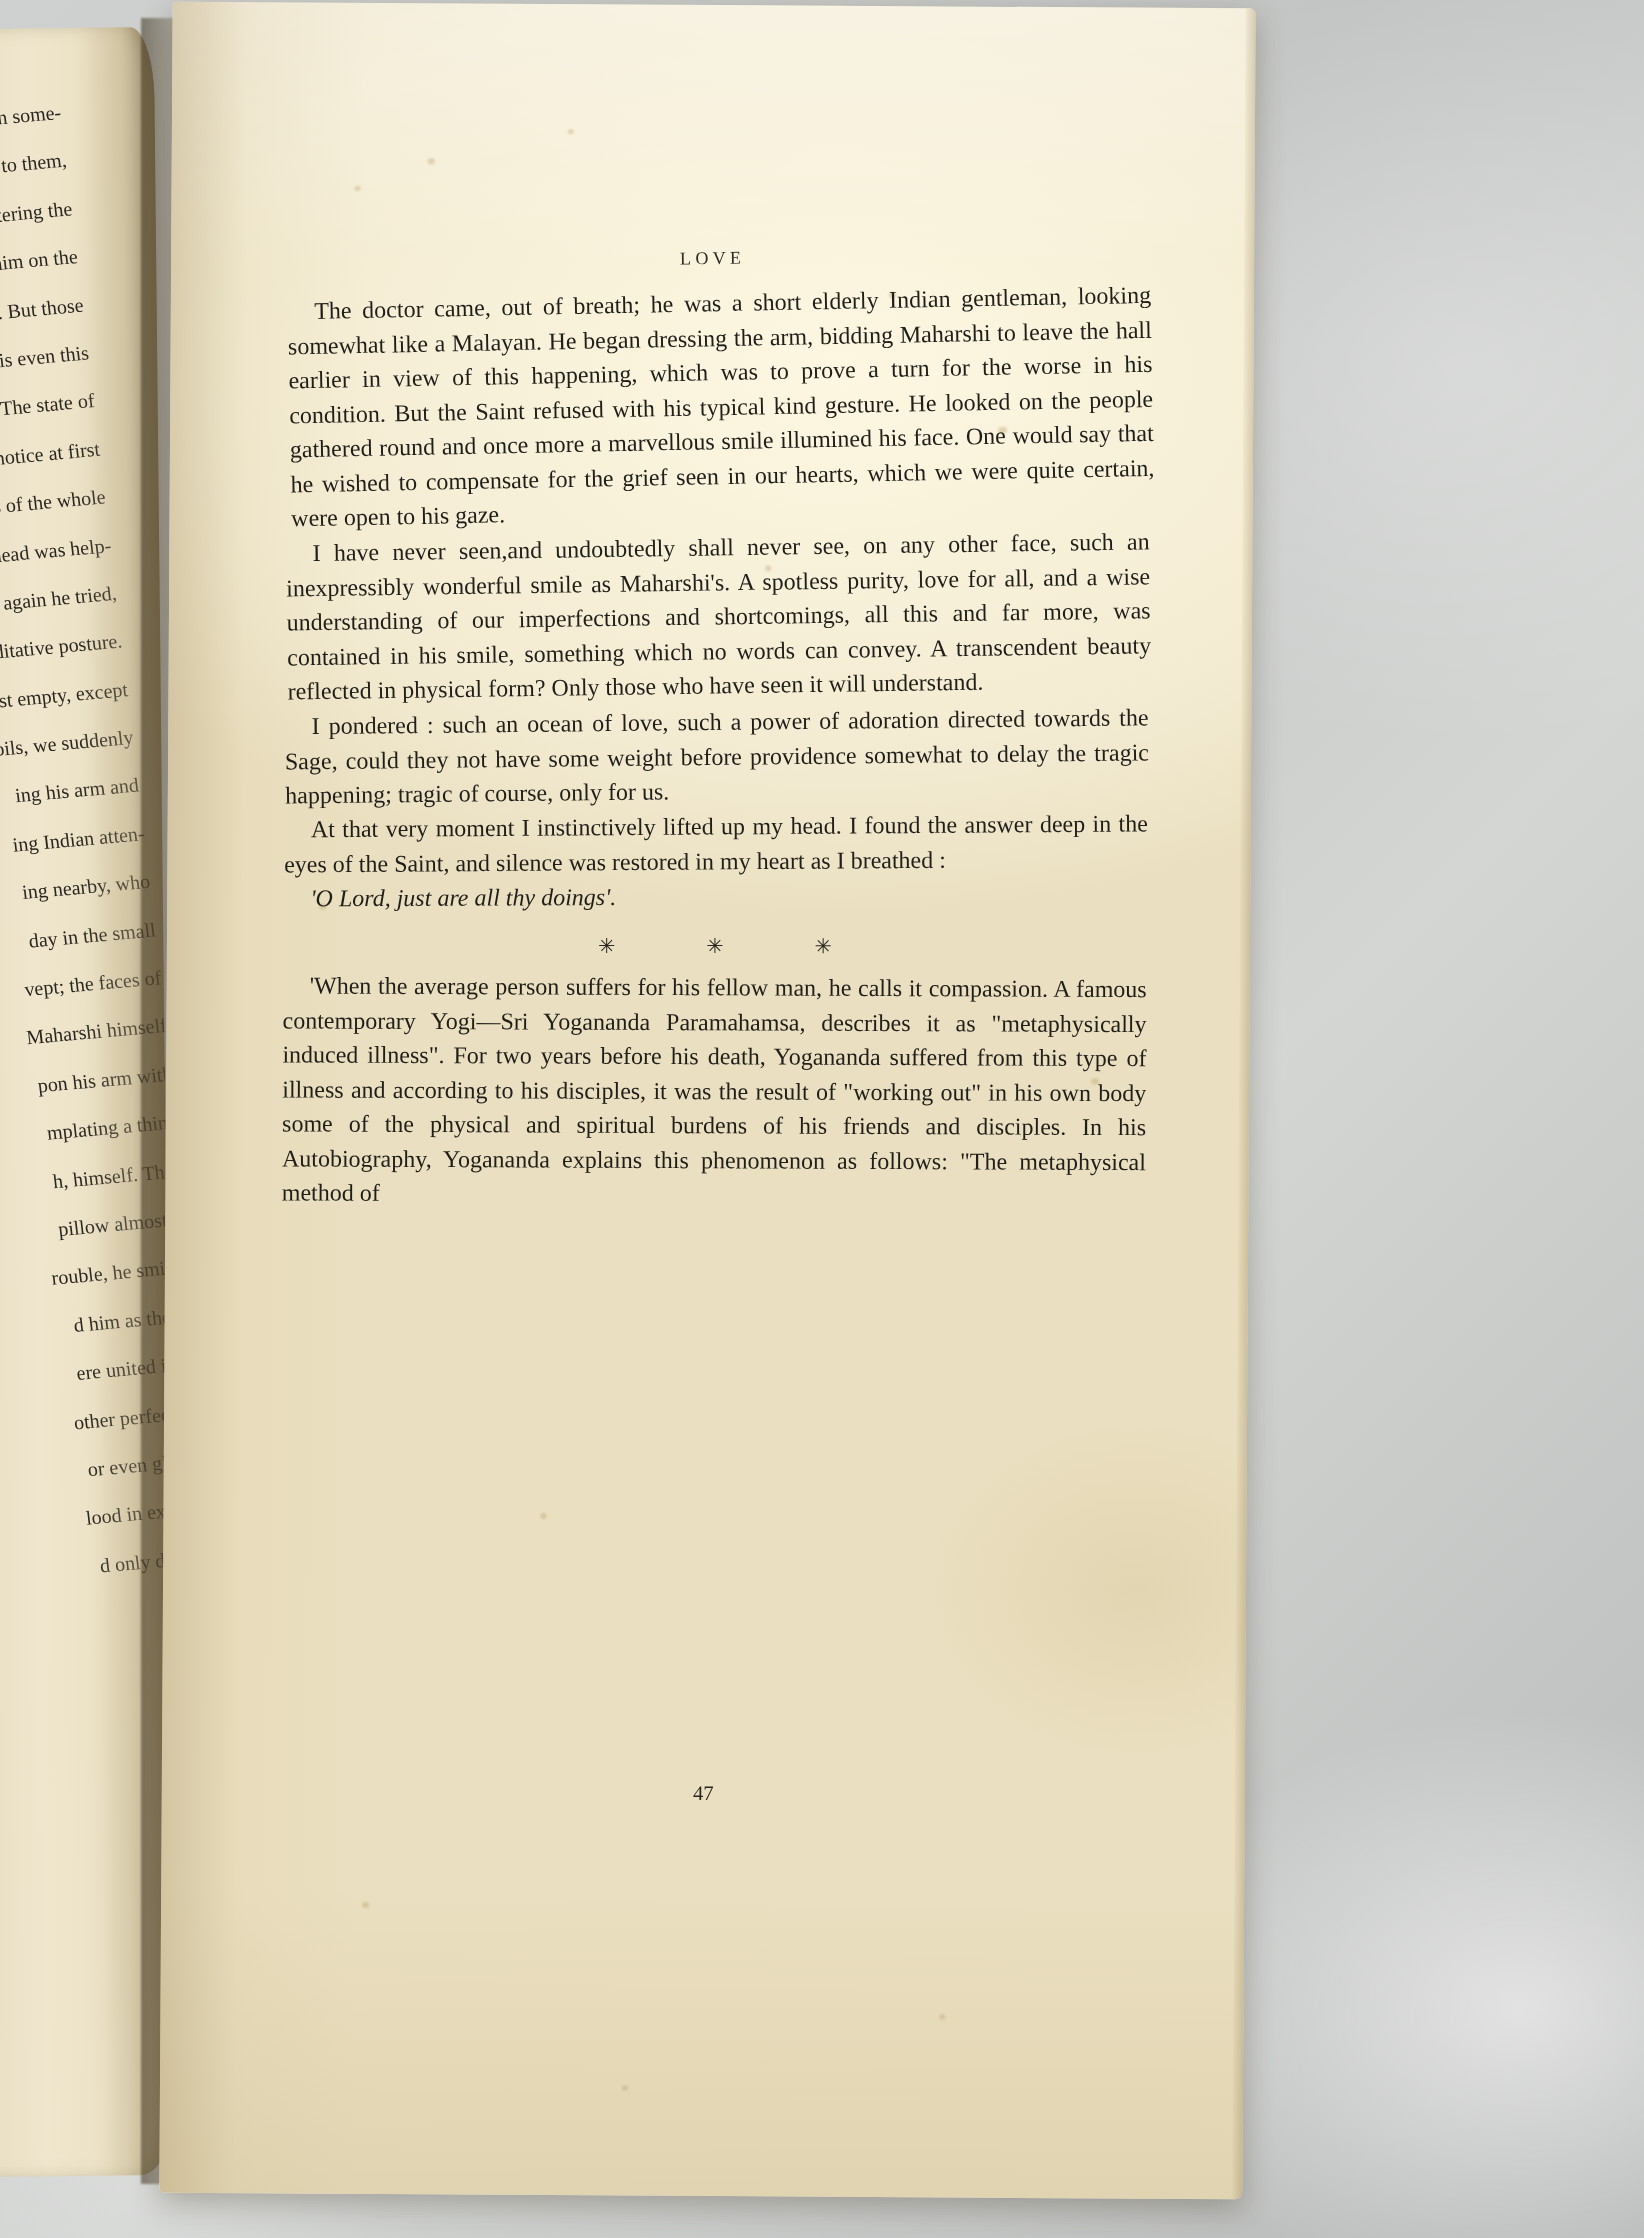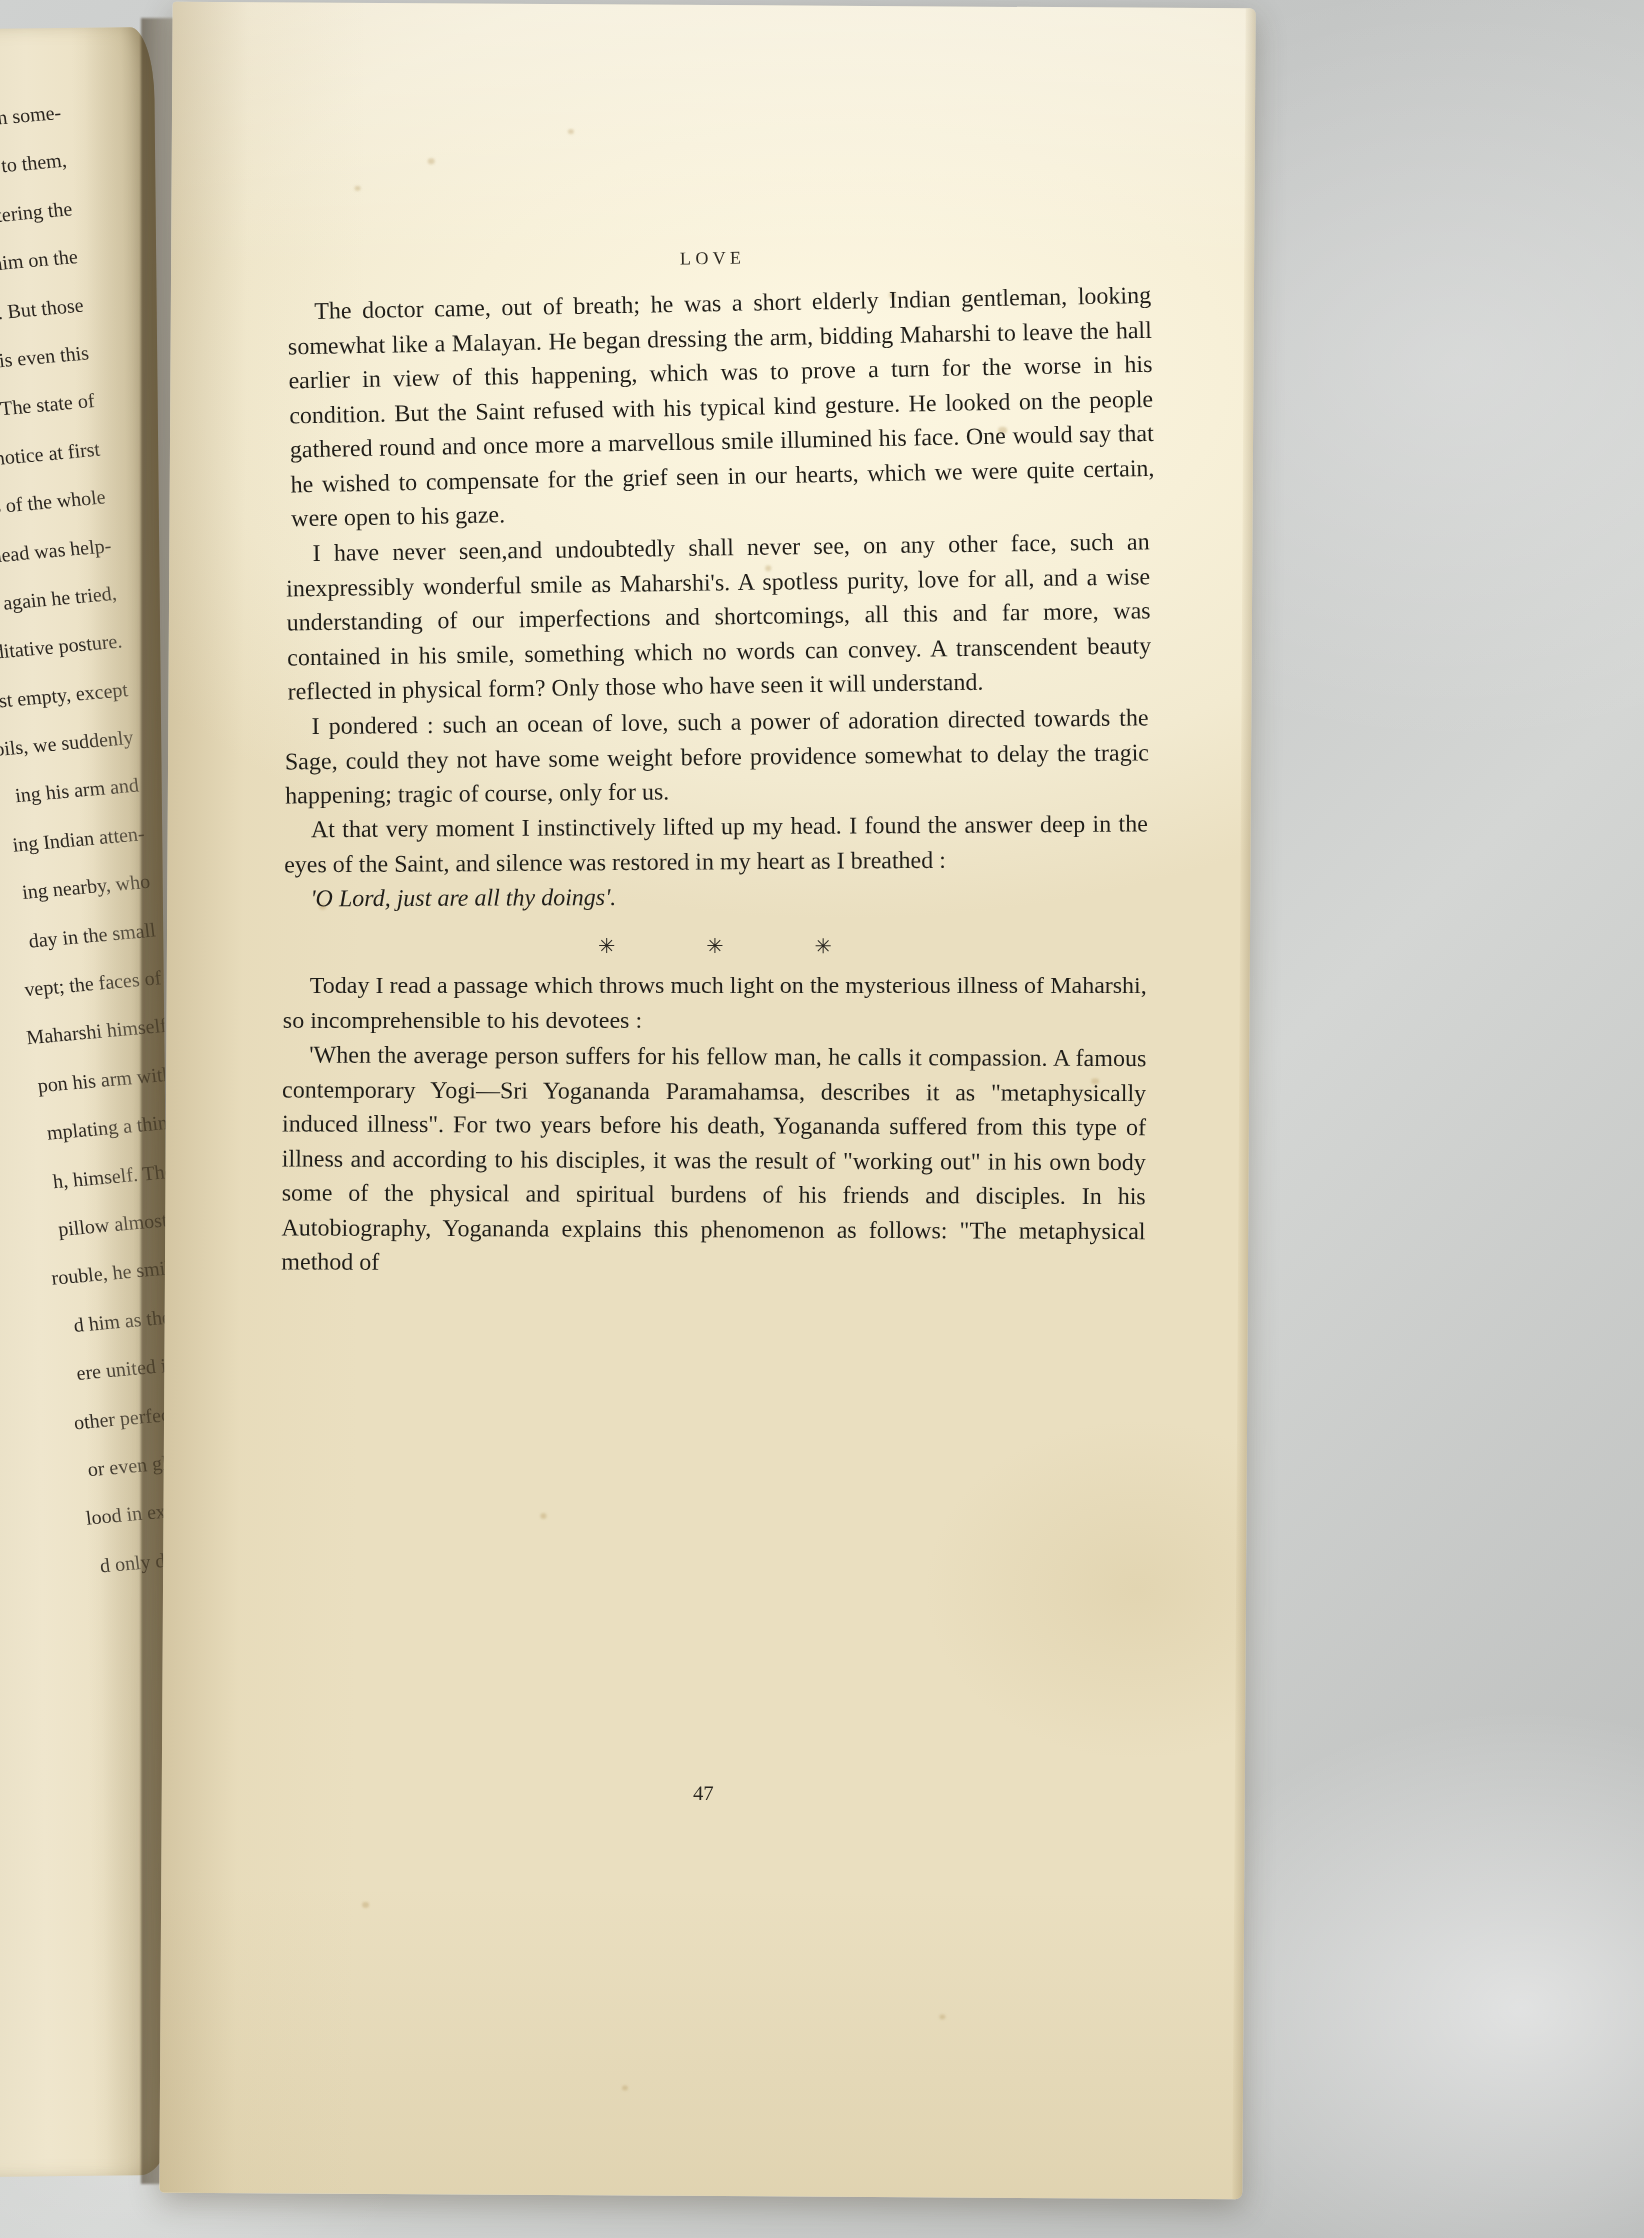--- a/index.html
+++ b/index.html
@@ -257,21 +257,20 @@
         <p class="blk3">I pondered : such an ocean of love, such a power of adoration directed towards the Sage, could they not have some weight before providence somewhat to delay the tragic happening; tragic of course, only for us.</p>
         <p class="blk4">At that very moment I instinctively lifted up my head. I found the answer deep in the eyes of the Saint, and silence was restored in my heart as I breathed :</p>
         <p class="blk5 quote-line">'O Lord, just are all thy doings'.</p>
 
         <div class="stars">
           <span>✳</span>
           <span>✳</span>
           <span>✳</span>
         </div>
 
-        <p class="blk6">Today I read a passage which throws much light on the mysterious illness of Maharshi, so incomprehensible to his devotees :</p>
         <p class="blk7">'When the average person suffers for his fellow man, he calls it compassion. A famous contemporary Yogi—Sri Yogananda Paramahamsa, describes it as "metaphysically induced illness". For two years before his death, Yogananda suffered from this type of illness and according to his disciples, it was the result of "working out" in his own body some of the physical and spiritual burdens of his friends and disciples. In his Autobiography, Yogananda explains this phenomenon as follows: "The metaphysical method of</p>
       </div>
 
       <div class="folio">47</div>
     </div>
 
     <div class="right-edge"></div>
   </div>
 
 </div>

